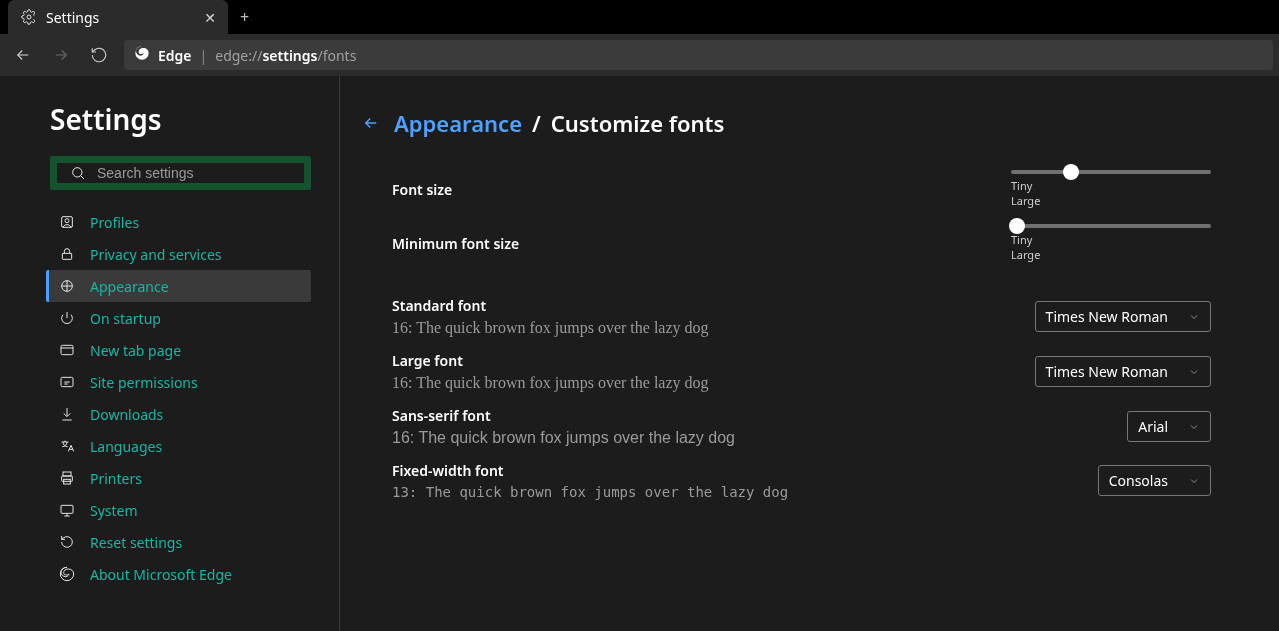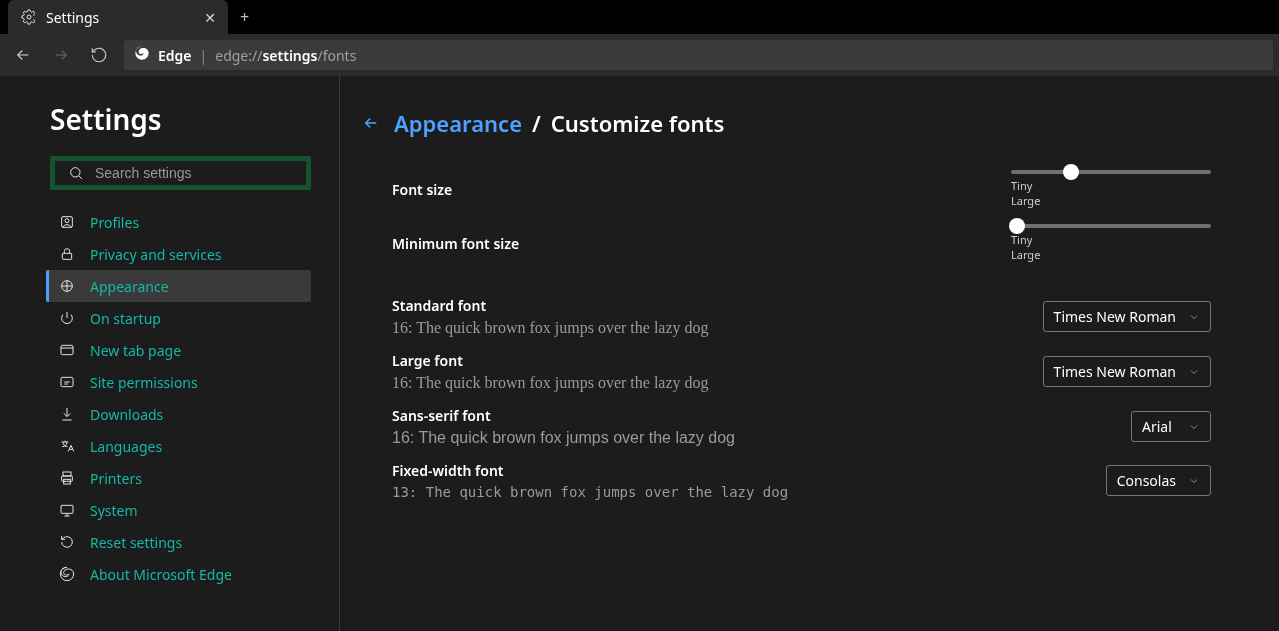--- a/index.html
+++ b/index.html
@@ -45,21 +45,21 @@
   .url-bold { color:#fff; font-weight:600; }
 
   
   .app-body { display:flex; height: calc(631px - 34px - 42px); background:#1c1c1c; }
   .sidebar {
     width: 340px; border-right: 1px solid #3a3a3a; padding: 24px 28px 0 50px;
   }
   .page-title { font-size: 28px; font-weight: 600; margin-bottom: 18px; }
   .searchbox {
     display:flex; align-items:center; gap:10px; height:34px;
-    border:5px solid #14532d; border-radius:2px; padding:0 12px; margin-bottom: 16px;
+    border:7px solid #14532d; border-radius:2px; padding:0 12px; margin-bottom: 16px;
   }
   .searchbox input {
     flex:1; background:transparent; border:0; outline:0; color:#fff; font-size:14px;
   }
   .searchbox input::placeholder { color:#9a9a9a; }
 
   .navlist { list-style:none; margin-left:-4px; }
   .navitem {
     display:flex; align-items:center; gap:14px; height:32px; padding:0 12px;
     color:#14b8a6; cursor:pointer; border-radius:2px;
@@ -98,21 +98,21 @@
   .fontrow { display:flex; align-items:center; }
   .fontrow .left { flex:1; }
   .font-heading { font-weight:600; font-size:14px; color:#fff; }
   .font-sample { color:#9a9a9a; margin-top:4px; }
   .font-sample.serif { font-family:"Times New Roman", serif; font-size:16px; }
   .font-sample.sans { font-family: Arial, sans-serif; font-size:16px; }
   .font-sample.mono { font-family: Consolas, monospace; font-size:14px; }
 
   .dropdown {
     border:1px solid #767676; border-radius:3px; padding: 5px 10px;
-    display:flex; align-items:center; gap:12px; cursor:pointer; color:#fff;
+    display:flex; align-items:center; gap:20px; cursor:pointer; color:#fff;
     background:transparent; min-width:80px; justify-content:space-between;
   }
   .dropdown .chev { display:flex; }
   .dropdown .chev svg { width:12px; height:12px; stroke:#fff; fill:none; }
 
   .spacer-md { height: 14px; }
   .spacer-lg { height: 26px; }
 
 </style>
 </head>

